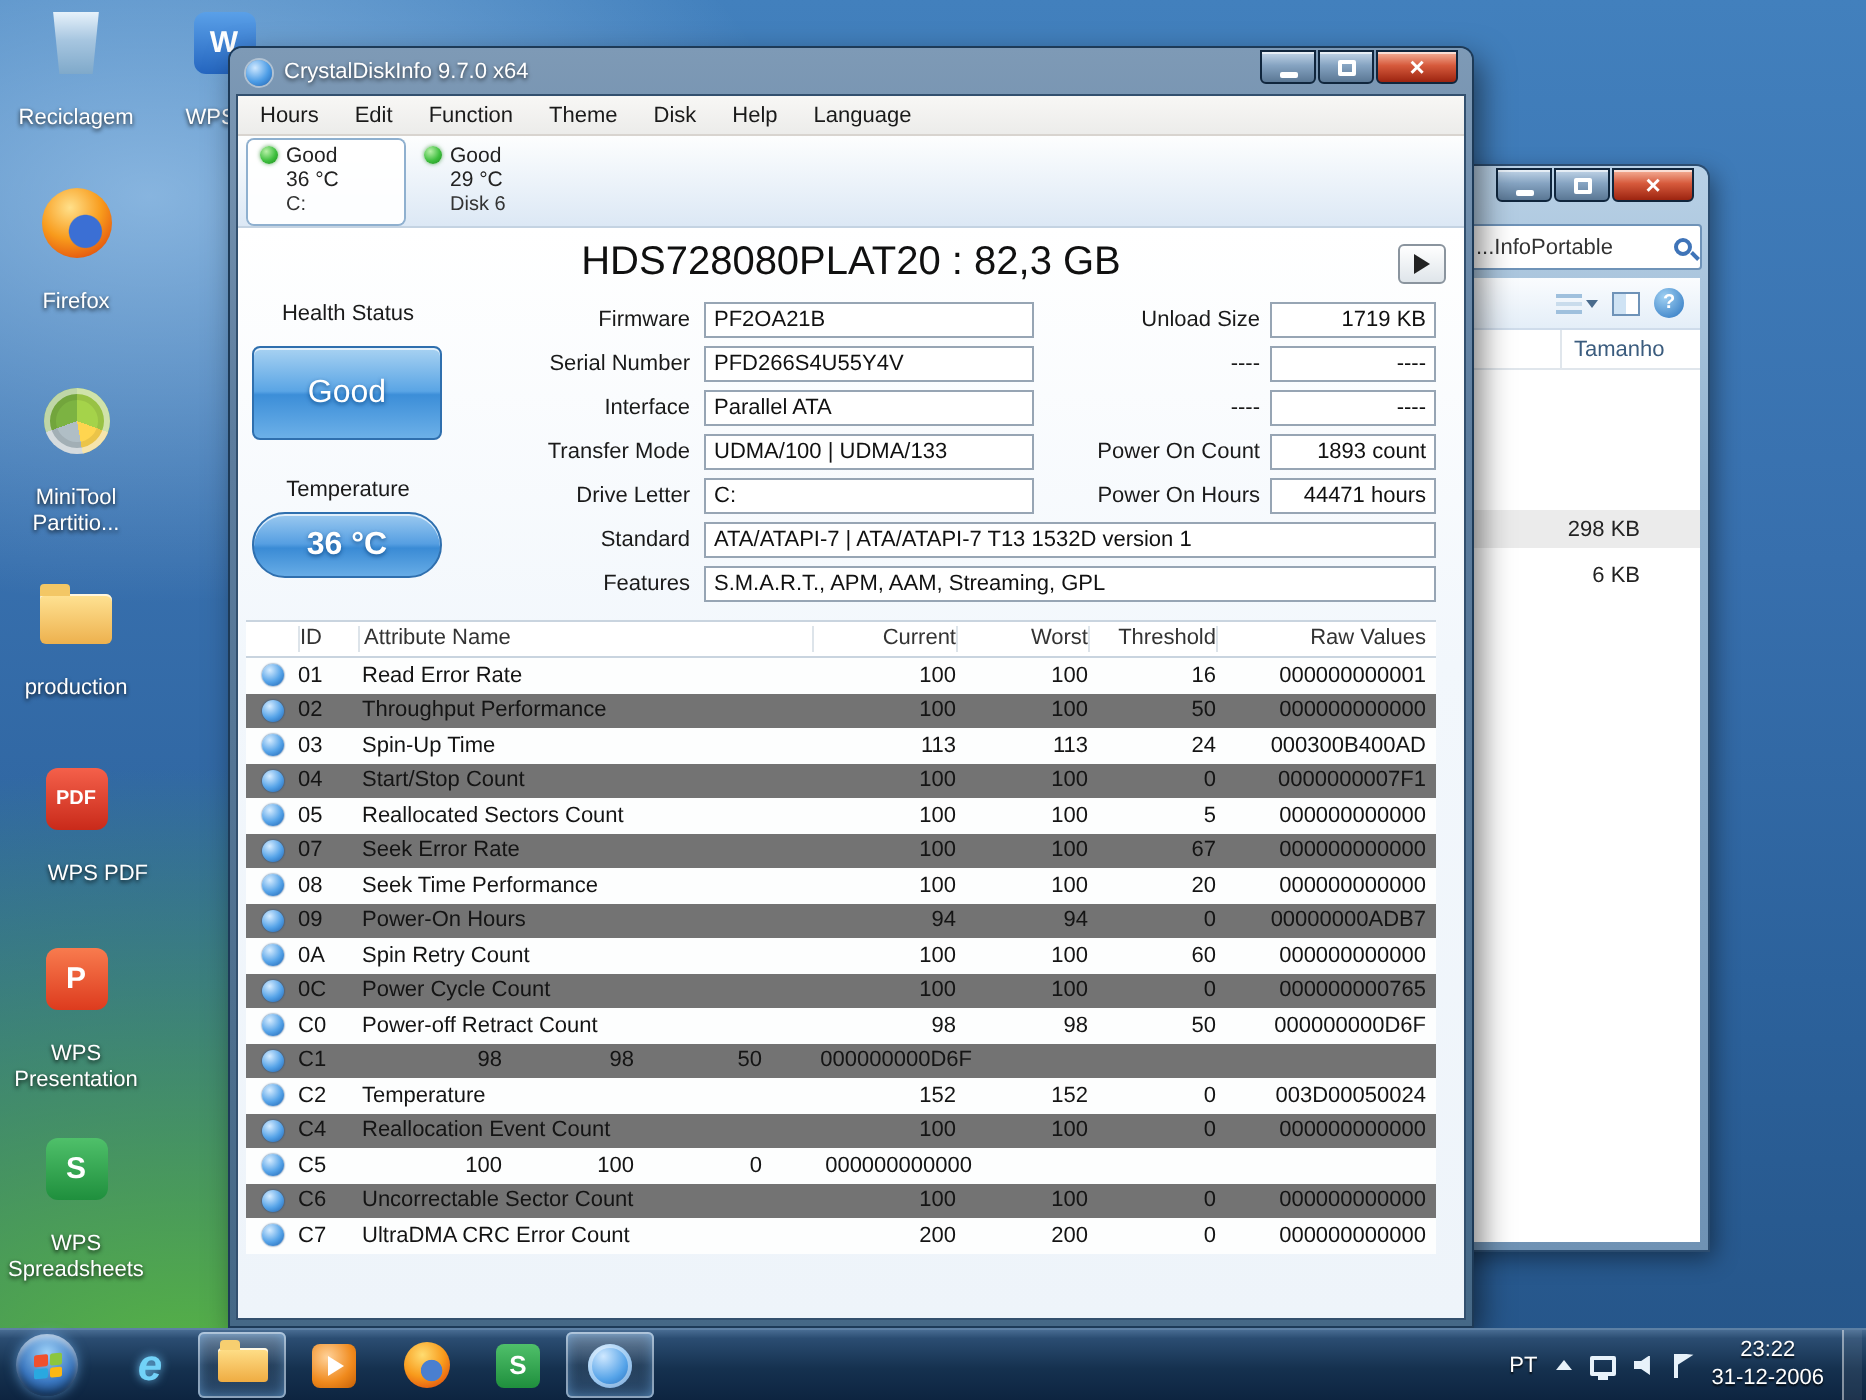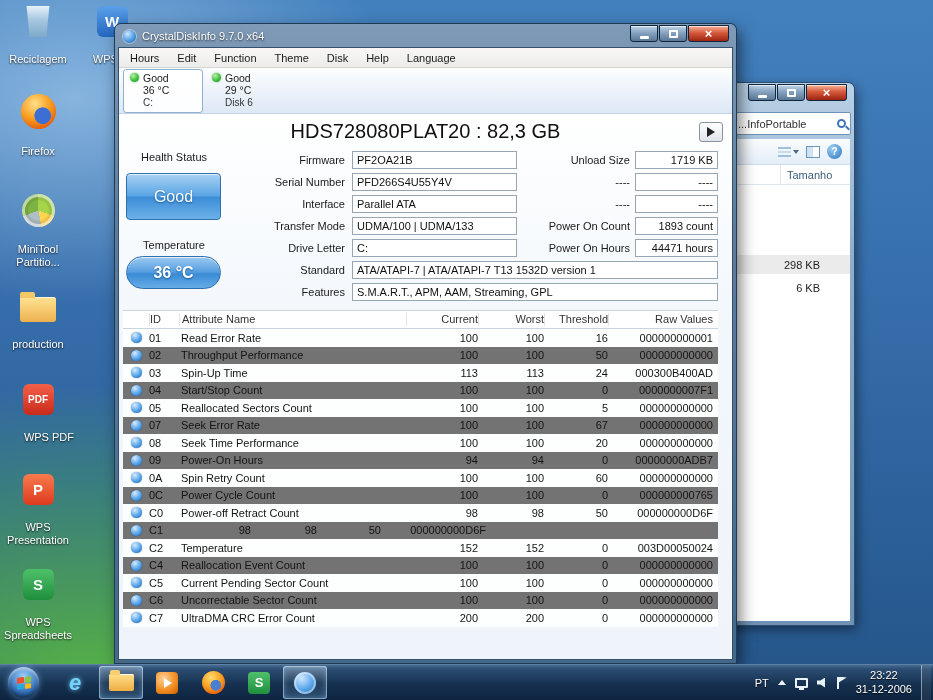--- a/index.html
+++ b/index.html
@@ -531,21 +531,20 @@
                 <span class="c-cur">100</span>
                 <span class="c-wor">100</span>
                 <span class="c-thr">0</span>
                 <span class="c-raw">000000000000</span>
               </div>
               <div class="st-row">
                 <span class="c-ind">
                   <span class="bdot"></span>
                 </span>
                 <span class="c-id">C5</span>
-                <span class="c-name">Current Pending Sector Count</span>
                 <span class="c-cur">100</span>
                 <span class="c-wor">100</span>
                 <span class="c-thr">0</span>
                 <span class="c-raw">000000000000</span>
               </div>
               <div class="st-row alt">
                 <span class="c-ind">
                   <span class="bdot"></span>
                 </span>
                 <span class="c-id">C6</span>

